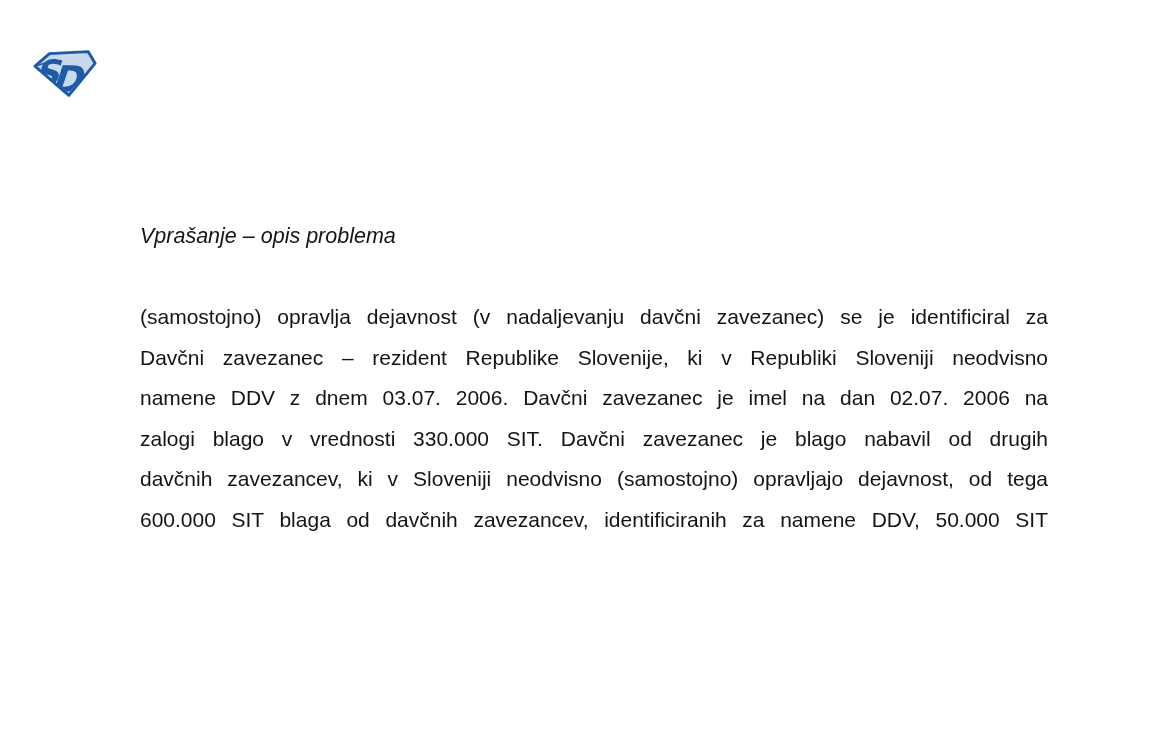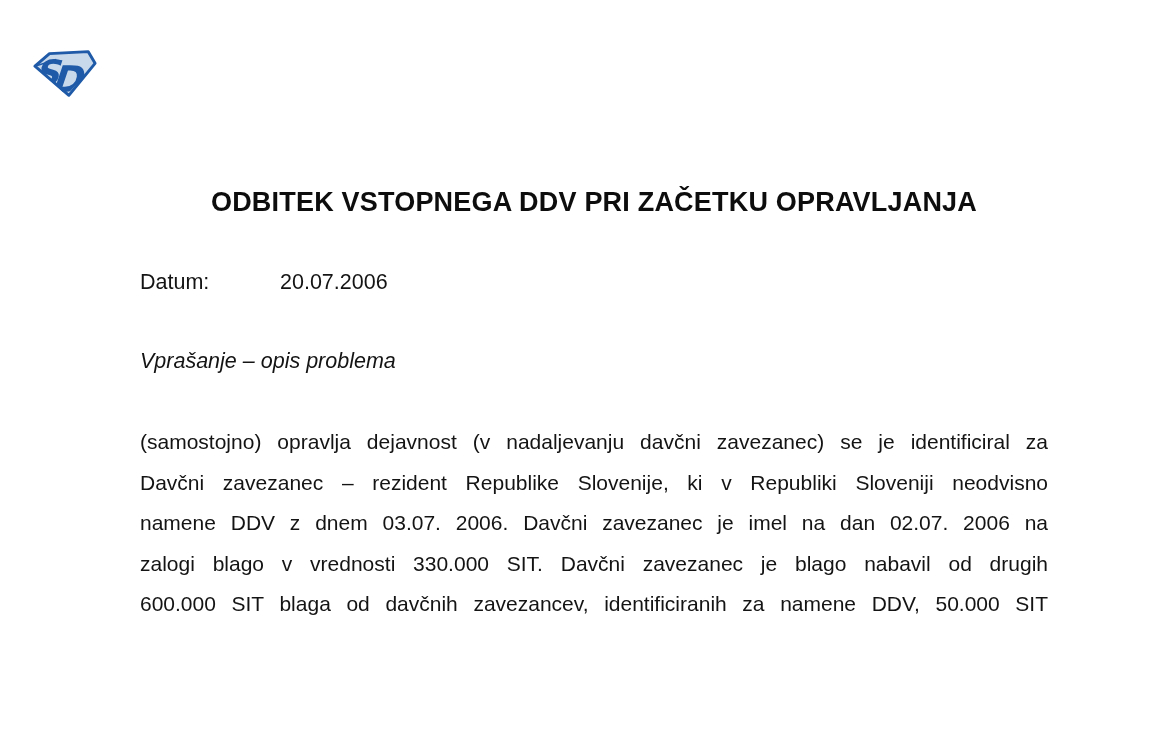--- a/index.html
+++ b/index.html
@@ -96,33 +96,30 @@
       <g clip-path="url(#gemclip)" transform="translate(4,0) skewX(-8)">
         <text class="gem-letter" x="4" y="37" font-size="36">S</text>
         <text class="gem-letter" x="23" y="45" font-size="38">D</text>
       </g>
     </svg>
   </div>
 
   <div class="content">
 
     <div class="doc-title">
-      <div>ODBITEK VSTOPNEGA DDV PRI ZAČETKU OPRAVLJANJA</div>
     </div>
 
     <div class="meta">
-      <div class="meta-row">
-        <span class="meta-label">Datum:</span><span class="meta-value">20.07.2006</span>
-      </div>
     </div>
 
     <div class="section-heading">Vprašanje – opis problema</div>
 
     <div class="paragraph">
       <div class="para-line">(samostojno) opravlja dejavnost (v nadaljevanju davčni zavezanec) se je identificiral za</div>
       <div class="para-line">Davčni zavezanec – rezident Republike Slovenije, ki v Republiki Sloveniji neodvisno</div>
       <div class="para-line">namene DDV z dnem 03.07. 2006. Davčni zavezanec je imel na dan 02.07. 2006 na</div>
       <div class="para-line">zalogi blago v vrednosti 330.000 SIT. Davčni zavezanec je blago nabavil od drugih</div>
+      <div class="para-line">davčnih zavezancev, ki v Sloveniji neodvisno (samostojno) opravljajo dejavnost, od tega</div>
       <div class="para-line">600.000 SIT blaga od davčnih zavezancev, identificiranih za namene DDV, 50.000 SIT</div>
     </div>
 
   </div>
 </div>
 
 </body></html>

